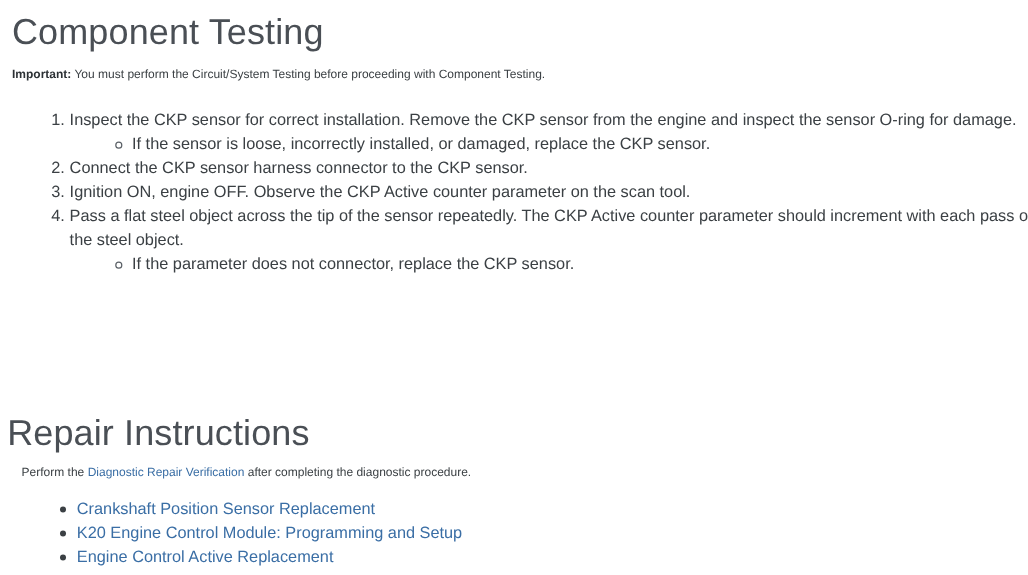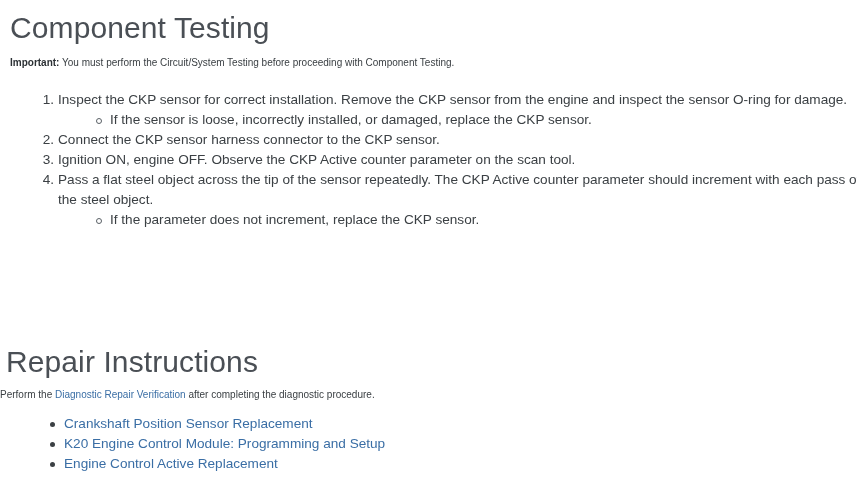--- a/index.html
+++ b/index.html
@@ -57,21 +57,21 @@
     left: 10px;
     top: 53px;
     width: 830px;
   }
   #important-note .label {
     font-weight: bold;
     color: #2c3135;
   }
   #repair-intro {
     position: absolute;
-    left: 0;
+    left: 18px;
     top: 385px;
     width: 830px;
   }
 
   a.doc-link,
   span.doc-link {
     color: #3a6ea5;
     text-decoration: none;
     cursor: pointer;
   }
@@ -188,21 +188,21 @@
     <li class="step">
       <span class="step-text">Connect the CKP sensor harness connector to the CKP sensor.</span>
     </li>
     <li class="step">
       <span class="step-text">Ignition ON, engine OFF. Observe the CKP Active counter parameter on the scan tool.</span>
     </li>
     <li class="step">
       <span class="step-text">Pass a flat steel object across the tip of the sensor repeatedly. The CKP Active counter parameter should increment with each pass of the steel object.</span>
       <ul class="substeps gap-before">
         <li class="substep">
-          <span>If the parameter does not increment, replace the CKP sensor.</span>
+          <span>If the parameter does not connector, replace the CKP sensor.</span>
         </li>
       </ul>
     </li>
   </ol>
 
   <h1 class="section-heading" id="repair-instructions-heading">Repair Instructions</h1>
 
   <p class="body-text" id="repair-intro"><span>Perform the </span><a class="doc-link" href="#">Diagnostic Repair Verification</a><span> after completing the diagnostic procedure.</span></p>
 
   <ul class="link-list">

